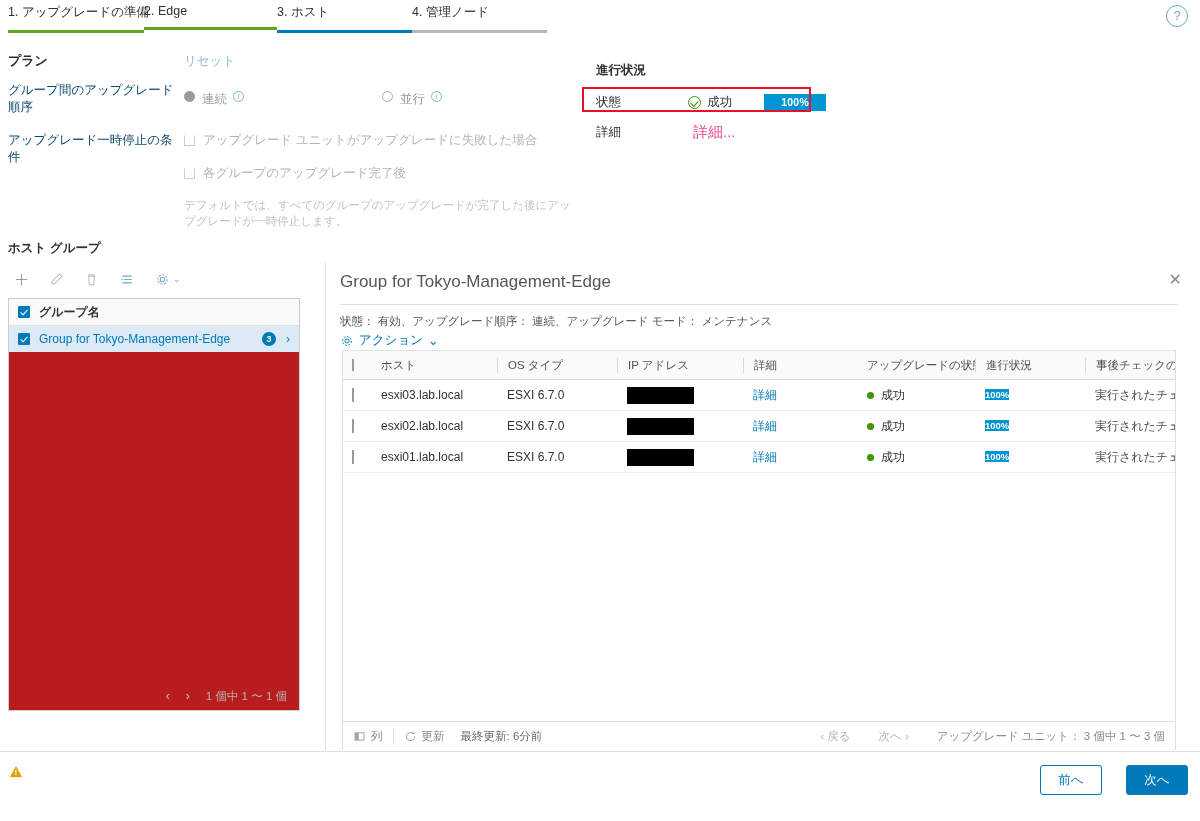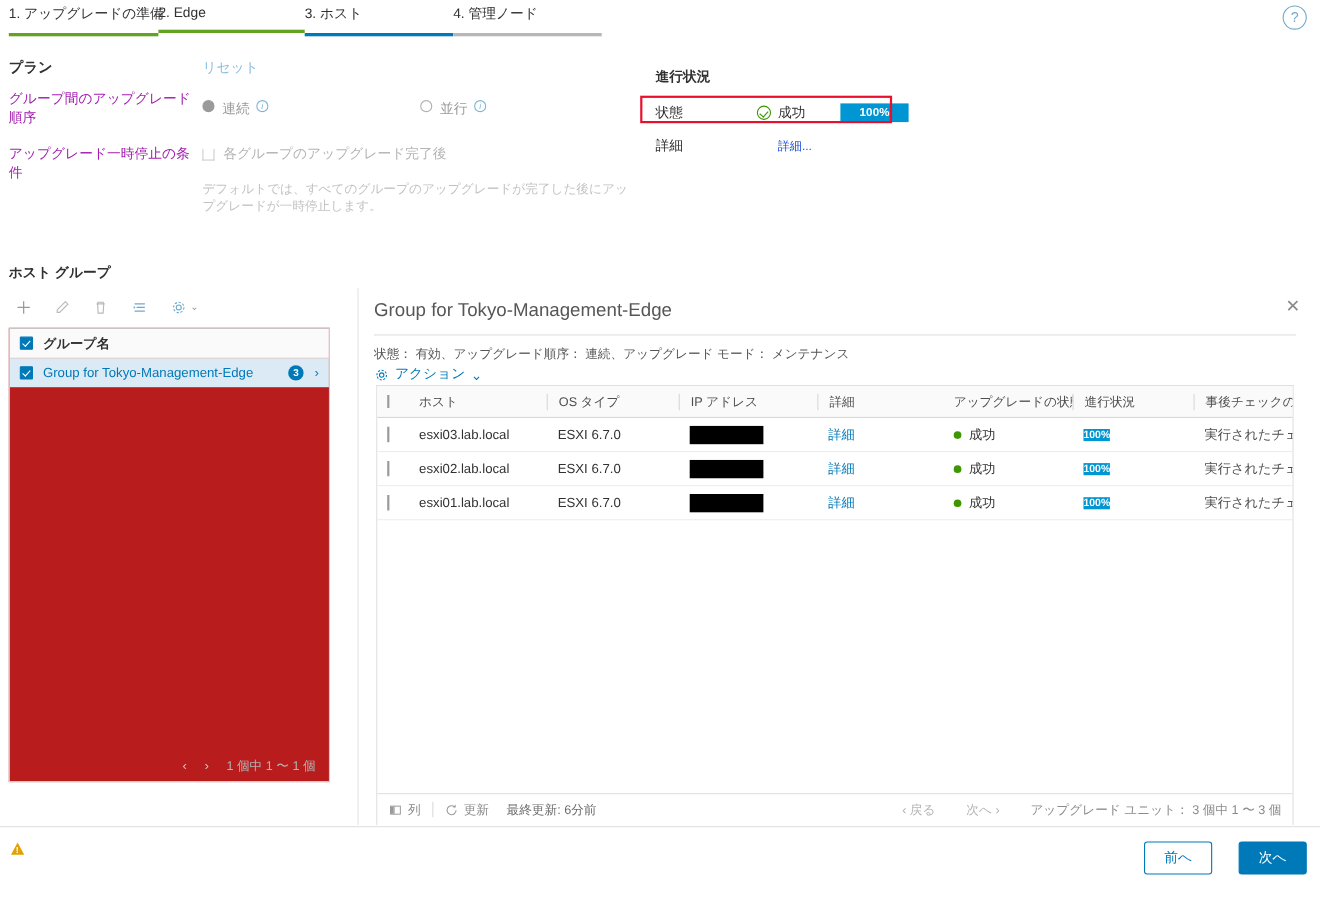--- a/index.html
+++ b/index.html
@@ -88,21 +88,21 @@
     width: 176px;
   }
   .reset-link {
     color: #8bbfdc;
     font-size: 12.5px;
     cursor: pointer;
   }
   .plan-label {
     width: 176px;
     font-size: 12.5px;
-    color: #a21caf;
+    color: #0c4a6e;
   }
   .radio-group {
     display: flex;
     align-items: center;
   }
   .radio-item {
     display: flex;
     align-items: flex-start;
     width: 198px;
     color: #9a9a9a;
@@ -228,24 +228,23 @@
     height: 17px;
     background: #0095d3;
     color: #ffffff;
     font-size: 10.5px;
     font-weight: bold;
     text-align: center;
     line-height: 17px;
     letter-spacing: 0.2px;
   }
   .detail-link {
-    color: #1d4ed8;
-    font-size: 11px;
-    cursor: pointer;
-    margin-left: 14px;
+    color: #ec4899;
+    font-size: 15px;
+    cursor: pointer;
   }
 
   
   .hostgroups {
     position: absolute;
     left: 8px;
     top: 240px;
     width: 292px;
   }
   .hostgroups-title {
@@ -619,20 +618,24 @@
         <span class="radio-dot"></span>
         <span>並行</span>
         <span class="info-icon">i</span>
       </label>
     </div>
   </div>
 
   <div class="pause-block">
     <div class="plan-label">アップグレード一時停止の条件</div>
     <div class="pause-options">
+      <div class="check-row">
+        <span class="check-box-dim"></span>
+        <span>アップグレード ユニットがアップグレードに失敗した場合</span>
+      </div>
       <div class="check-row">
         <span class="check-box-dim"></span>
         <span>各グループのアップグレード完了後</span>
       </div>
       <div class="hint-text">デフォルトでは、すべてのグループのアップグレードが完了した後にアップグレードが一時停止します。</div>
     </div>
   </div>
 </div>
 
 <div class="progress-panel">

